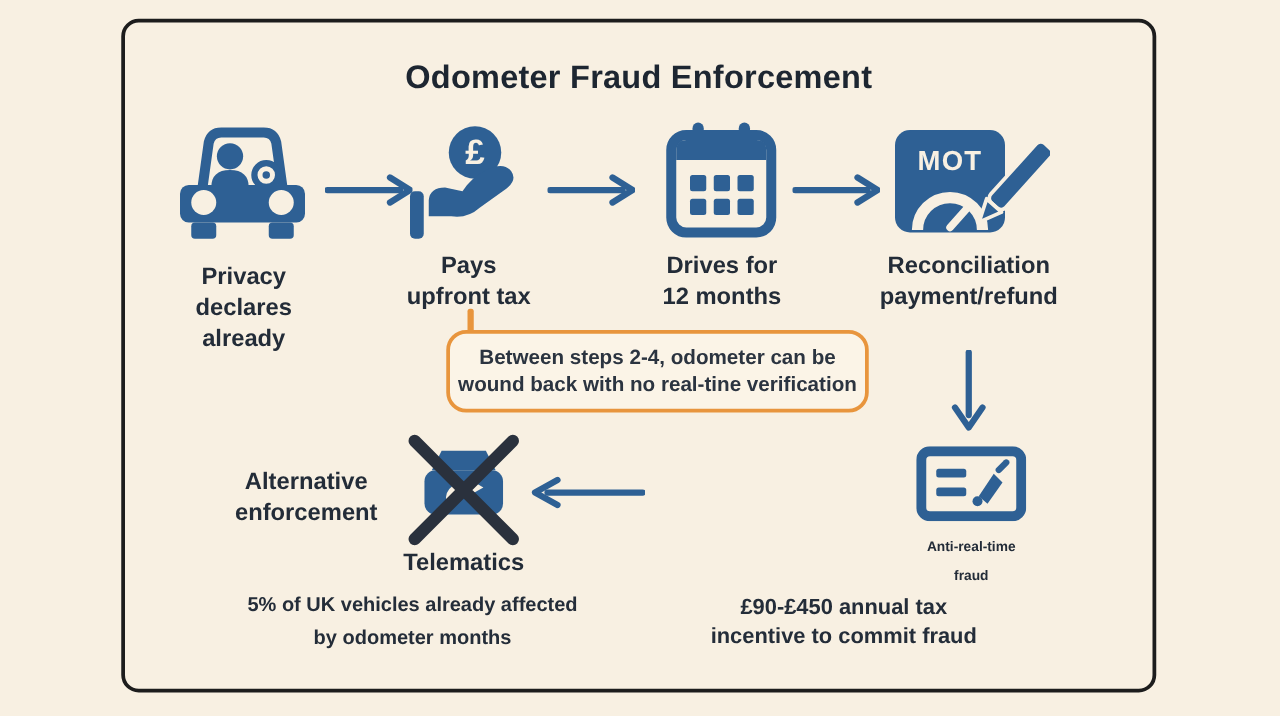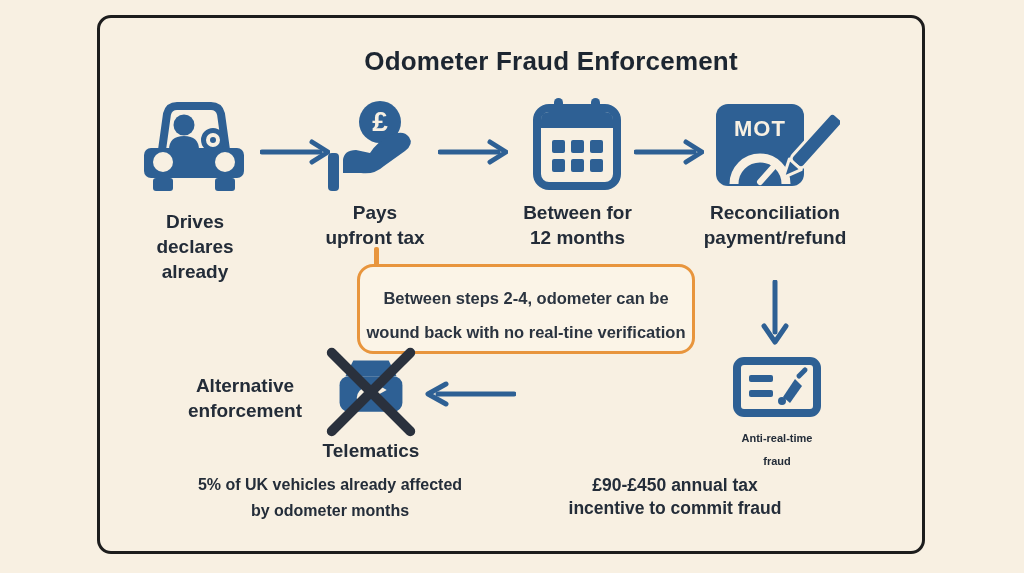--- a/index.html
+++ b/index.html
@@ -13,34 +13,33 @@
     background:#f8f0e2;overflow:hidden;color:#232c38;
   }
   .panel{
     position:absolute;left:97px;top:15px;width:822px;height:533px;
     border:3px solid #1d1d1d;border-radius:14px;background:#f8f0e2;
   }
   .title{
     position:absolute;left:97px;top:46px;width:828px;
     text-align:center;font-size:26px;font-weight:700;color:#1d2631;
     letter-spacing:.2px;
-    margin-left:40px;
   }
   .lbl{position:absolute;text-align:center;font-weight:700;color:#232c38;}
   .lbl span{display:block;}
   .step-lbl{font-size:19px;line-height:25px;}
   .icon{position:absolute;}
   .arrow{position:absolute;}
   .callout{
     position:absolute;left:357px;top:264px;width:338px;box-sizing:border-box;
     border:3px solid #e8953d;border-radius:16px;background:#fbf4e7;
     padding:8px 4px;text-align:center;font-size:16.5px;font-weight:700;
     line-height:22px;color:#2b3440;
   }
-  .callout span{display:block;margin-top:12px;}
+  .callout span{display:block;}
   .callout-tick{
     position:absolute;left:374px;top:247px;width:5px;height:20px;
     background:#e8953d;border-radius:2px;
   }
   .stat{position:absolute;text-align:center;font-weight:700;color:#242d39;}
   .stat span{display:block;}
 </style>
 </head>
 <body>
 
@@ -56,21 +55,21 @@
     <path d="M31,50 Q31,36 46,36 Q61,36 61,50 Z" fill="#2e6094"></path>
     <circle cx="75" cy="40" r="9.5" fill="none" stroke="#2e6094" stroke-width="5"></circle>
     <circle cx="75" cy="40" r="3" fill="#2e6094"></circle>
     <rect x="6" y="48" width="100" height="30" rx="7" fill="#2e6094"></rect>
     <circle cx="25" cy="62" r="10" fill="#f8f0e2"></circle>
     <circle cx="87" cy="62" r="10" fill="#f8f0e2"></circle>
     <rect x="15" y="78" width="20" height="13" rx="3" fill="#2e6094"></rect>
     <rect x="77" y="78" width="20" height="13" rx="3" fill="#2e6094"></rect>
   </svg>
   <div class="lbl step-lbl" style="left:125px;top:209px;width:140px">
-    <span>Drives</span>
+    <span>Privacy</span>
     <span>declares</span>
     <span>already</span>
   </div>
 
   <svg class="arrow" style="left:260px;top:139px" width="70" height="26" viewBox="0 0 70 26">
     <path d="M2,13 H60" stroke="#2e6094" stroke-width="5" fill="none" stroke-linecap="round"></path>
     <path d="M52,3 L68,13 L52,23" stroke="#2e6094" stroke-width="5" fill="none" stroke-linecap="round" stroke-linejoin="round"></path>
   </svg>
 
   <svg class="icon" style="left:325px;top:98px" width="100" height="100" viewBox="0 0 100 100">
@@ -95,21 +94,21 @@
     <rect x="7" y="12" width="80" height="78" rx="12" fill="#f8f0e2" stroke="#2e6094" stroke-width="8"></rect>
     <path d="M11,32 V24 Q11,16 19,16 H75 Q83,16 83,24 V32 Z" fill="#2e6094"></path>
     <rect x="22" y="44" width="13" height="13" rx="2" fill="#2e6094"></rect>
     <rect x="41" y="44" width="13" height="13" rx="2" fill="#2e6094"></rect>
     <rect x="60" y="44" width="13" height="13" rx="2" fill="#2e6094"></rect>
     <rect x="22" y="63" width="13" height="13" rx="2" fill="#2e6094"></rect>
     <rect x="41" y="63" width="13" height="13" rx="2" fill="#2e6094"></rect>
     <rect x="60" y="63" width="13" height="13" rx="2" fill="#2e6094"></rect>
   </svg>
   <div class="lbl step-lbl" style="left:495px;top:200px;width:165px">
-    <span>Between for</span>
+    <span>Drives for</span>
     <span>12 months</span>
   </div>
 
   <svg class="arrow" style="left:634px;top:139px" width="70" height="26" viewBox="0 0 70 26">
     <path d="M2,13 H60" stroke="#2e6094" stroke-width="5" fill="none" stroke-linecap="round"></path>
     <path d="M52,3 L68,13 L52,23" stroke="#2e6094" stroke-width="5" fill="none" stroke-linecap="round" stroke-linejoin="round"></path>
   </svg>
 
   <svg class="icon" style="left:712px;top:98px" width="128" height="100" viewBox="0 0 128 100">
     <rect x="4" y="6" width="88" height="82" rx="12" fill="#2e6094"></rect>

